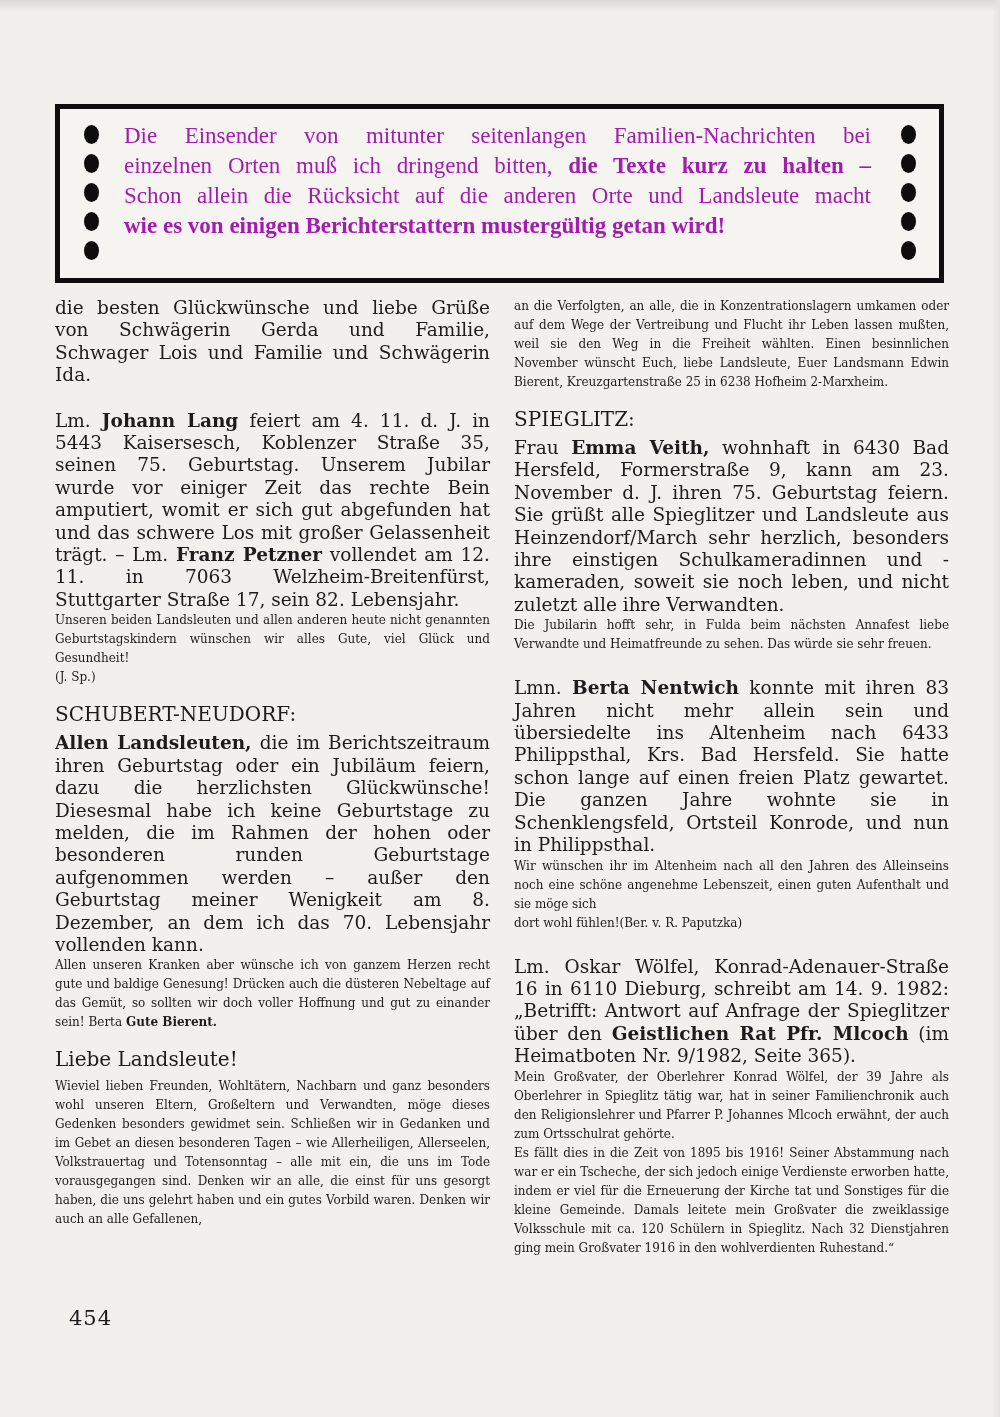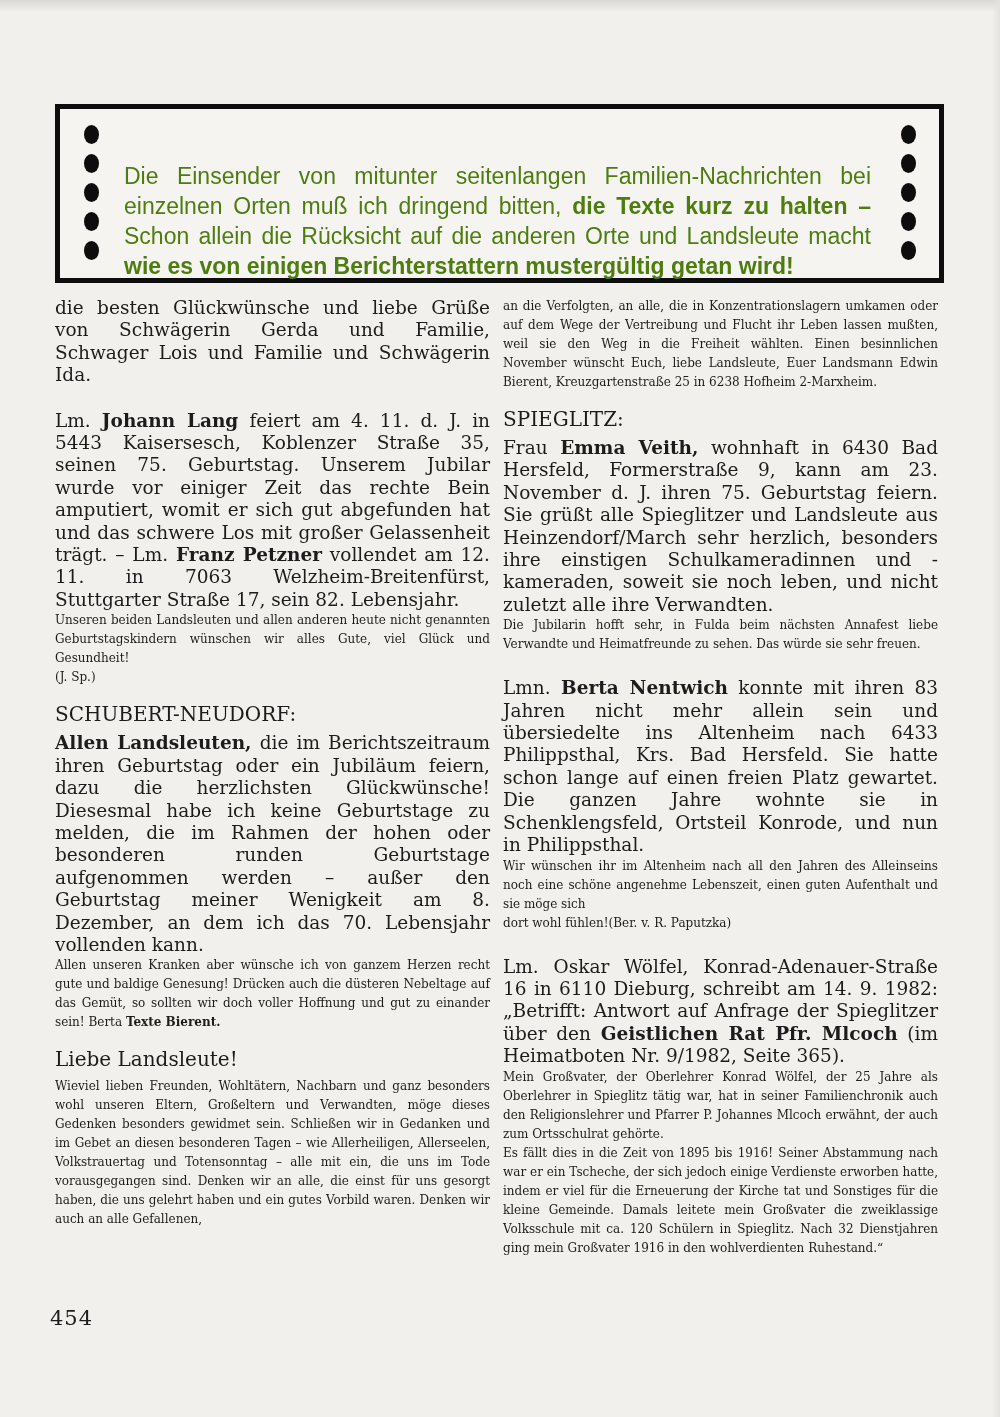--- a/index.html
+++ b/index.html
@@ -43,55 +43,54 @@
     padding:16px 0 18px 0;
     box-sizing:border-box;
   }
   .bullet{
     width:15px;height:19px;border-radius:50%;
     background:var(--box_border);
   }
   .notice-text{
     flex:1;
     padding:12px 6px 0 2px;
-    font-family:Liberation Sans, sans-serif;
+    font-family:Liberation Serif, serif;
     font-size:23px;line-height:30px;
-    color:#4d7c0f;
-    margin-top:40px;
+    color:#a21caf;
   }
   .notice-line{white-space:normal;}
   .notice-line:not(:last-child){
     text-align:justify;
     text-align-last:justify;
     text-justify:inter-word;
   }
   .b{font-weight:bold;}
   
   .content{
     position:absolute;left:55px;top:297px;
     width:894px;
-    display:flex;gap:13px;
+    display:flex;gap:24px;
   }
   .col{width:435px;}
   .para{
     text-align:justify;
     text-justify:inter-word;
     hyphens:auto;
     margin:0;
   }
   .para.lg{font-size:18.5px;line-height:22.4px;}
   .para.sm{font-size:12px;line-height:19px;}
   .heading{
     font-weight:normal;font-size:20px;line-height:24px;
     margin:15px 0 6px 0;
   }
   .gap-before{margin-top:23px;}
   .tail{display:flex;justify-content:flex-start;}
   .page-number{
-    position:absolute;left:50px;top:1306px;
+    position:absolute;left:69px;top:1306px;
     font-size:21px;letter-spacing:1px;
   }
 </style>
 </head>
 <body>
 
 <div class="page">
   <div class="scan-edge"></div>
   <div class="scan-edge-right"></div>
 
@@ -121,34 +120,34 @@
   <div class="content">
     <div class="col">
         <div class="para lg"><span>die besten Glückwünsche und liebe Grüße von Schwägerin Gerda und Familie, Schwager Lois und Familie und Schwägerin Ida.</span></div>
         <div class="para lg gap-before"><span>Lm. </span><span class="b">Johann Lang</span><span> feiert am 4. 11. d. J. in 5443 Kaisersesch, Koblenzer Straße 35, seinen 75. Geburtstag. Unserem Jubilar wurde vor einiger Zeit das rechte Bein amputiert, womit er sich gut abgefunden hat und das schwere Los mit großer Gelassenheit trägt. – Lm. </span><span class="b">Franz Petzner</span><span> vollendet am 12. 11. in 7063 Welzheim-Breitenfürst, Stuttgarter Straße 17, sein 82. Lebensjahr.</span></div>
         <div class="para sm"><span>Unseren beiden Landsleuten und allen anderen heute nicht genannten Geburtstagskindern wünschen wir alles Gute, viel Glück und Gesundheit!</span><div class="tail">
             <span></span>
             <span>(J. Sp.)</span>
           </div></div>
         <div class="heading"><span>SCHUBERT-NEUDORF:</span></div>
         <div class="para lg"><span class="b">Allen Landsleuten,</span><span> die im Berichtszeitraum ihren Geburtstag oder ein Jubiläum feiern, dazu die herzlichsten Glückwünsche! Diesesmal habe ich keine Geburtstage zu melden, die im Rahmen der hohen oder besonderen runden Geburtstage aufgenommen werden – außer den Geburtstag meiner Wenigkeit am 8. Dezember, an dem ich das 70. Lebensjahr vollenden kann.</span></div>
-        <div class="para sm"><span>Allen unseren Kranken aber wünsche ich von ganzem Herzen recht gute und baldige Genesung! Drücken auch die düsteren Nebeltage auf das Gemüt, so sollten wir doch voller Hoffnung und gut zu einander sein! Berta </span><span class="b">Texte Bierent.</span></div>
+        <div class="para sm"><span>Allen unseren Kranken aber wünsche ich von ganzem Herzen recht gute und baldige Genesung! Drücken auch die düsteren Nebeltage auf das Gemüt, so sollten wir doch voller Hoffnung und gut zu einander sein! Berta </span><span class="b">Gute Bierent.</span></div>
         <div class="heading"><span>Liebe Landsleute!</span></div>
         <div class="para sm"><span>Wieviel lieben Freunden, Wohltätern, Nachbarn und ganz besonders wohl unseren Eltern, Großeltern und Verwandten, möge dieses Gedenken besonders gewidmet sein. Schließen wir in Gedanken und im Gebet an diesen besonderen Tagen – wie Allerheiligen, Allerseelen, Volkstrauertag und Totensonntag – alle mit ein, die uns im Tode vorausgegangen sind. Denken wir an alle, die einst für uns gesorgt haben, die uns gelehrt haben und ein gutes Vorbild waren. Denken wir auch an alle Gefallenen,</span></div>
       </div>
     <div class="col">
         <div class="para sm"><span>an die Verfolgten, an alle, die in Konzentrationslagern umkamen oder auf dem Wege der Vertreibung und Flucht ihr Leben lassen mußten, weil sie den Weg in die Freiheit wählten. Einen besinnlichen November wünscht Euch, liebe Landsleute, Euer Landsmann Edwin Bierent, Kreuzgartenstraße 25 in 6238 Hofheim 2-Marxheim.</span></div>
         <div class="heading"><span>SPIEGLITZ:</span></div>
         <div class="para lg"><span>Frau </span><span class="b">Emma Veith,</span><span> wohnhaft in 6430 Bad Hersfeld, Formerstraße 9, kann am 23. November d. J. ihren 75. Geburtstag feiern. Sie grüßt alle Spieglitzer und Landsleute aus Heinzendorf/March sehr herzlich, besonders ihre einstigen Schulkameradinnen und -kameraden, soweit sie noch leben, und nicht zuletzt alle ihre Verwandten.</span></div>
         <div class="para sm"><span>Die Jubilarin hofft sehr, in Fulda beim nächsten Annafest liebe Verwandte und Heimatfreunde zu sehen. Das würde sie sehr freuen.</span></div>
         <div class="para lg gap-before"><span>Lmn. </span><span class="b">Berta Nentwich</span><span> konnte mit ihren 83 Jahren nicht mehr allein sein und übersiedelte ins Altenheim nach 6433 Philippsthal, Krs. Bad Hersfeld. Sie hatte schon lange auf einen freien Platz gewartet. Die ganzen Jahre wohnte sie in Schenklengsfeld, Ortsteil Konrode, und nun in Philippsthal.</span></div>
         <div class="para sm"><span>Wir wünschen ihr im Altenheim nach all den Jahren des Alleinseins noch eine schöne angenehme Lebenszeit, einen guten Aufenthalt und sie möge sich</span><div class="tail">
             <span>dort wohl fühlen!</span>
             <span>(Ber. v. R. Paputzka)</span>
           </div></div>
         <div class="para lg gap-before"><span>Lm. Oskar Wölfel, Konrad-Adenauer-Straße 16 in 6110 Dieburg, schreibt am 14. 9. 1982: „Betrifft: Antwort auf Anfrage der Spieglitzer über den </span><span class="b">Geistlichen Rat Pfr. Mlcoch</span><span> (im Heimatboten Nr. 9/1982, Seite 365).</span></div>
-        <div class="para sm"><span>Mein Großvater, der Oberlehrer Konrad Wölfel, der 25 Jahre als Oberlehrer in Spieglitz tätig war, hat in seiner Familienchronik auch den Religionslehrer und Pfarrer P. Johannes Mlcoch erwähnt, der auch zum Ortsschulrat gehörte.</span></div>
+        <div class="para sm"><span>Mein Großvater, der Oberlehrer Konrad Wölfel, der 39 Jahre als Oberlehrer in Spieglitz tätig war, hat in seiner Familienchronik auch den Religionslehrer und Pfarrer P. Johannes Mlcoch erwähnt, der auch zum Ortsschulrat gehörte.</span></div>
         <div class="para sm"><span>Es fällt dies in die Zeit von 1895 bis 1916! Seiner Abstammung nach war er ein Tscheche, der sich jedoch einige Verdienste erworben hatte, indem er viel für die Erneuerung der Kirche tat und Sonstiges für die kleine Gemeinde. Damals leitete mein Großvater die zweiklassige Volksschule mit ca. 120 Schülern in Spieglitz. Nach 32 Dienstjahren ging mein Großvater 1916 in den wohlverdienten Ruhestand.“</span></div>
       </div>
   </div>
 
   <div class="page-number">454</div>
 </div>
 
 </body></html>

